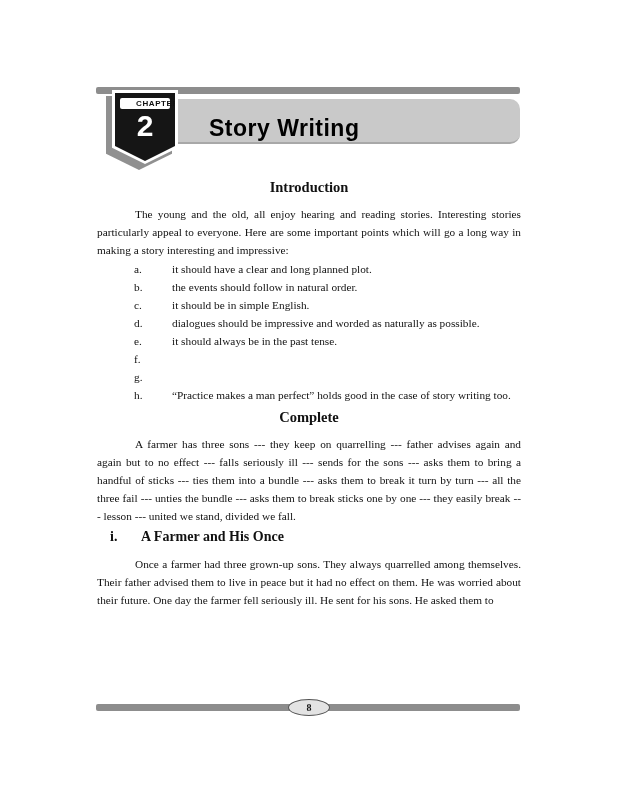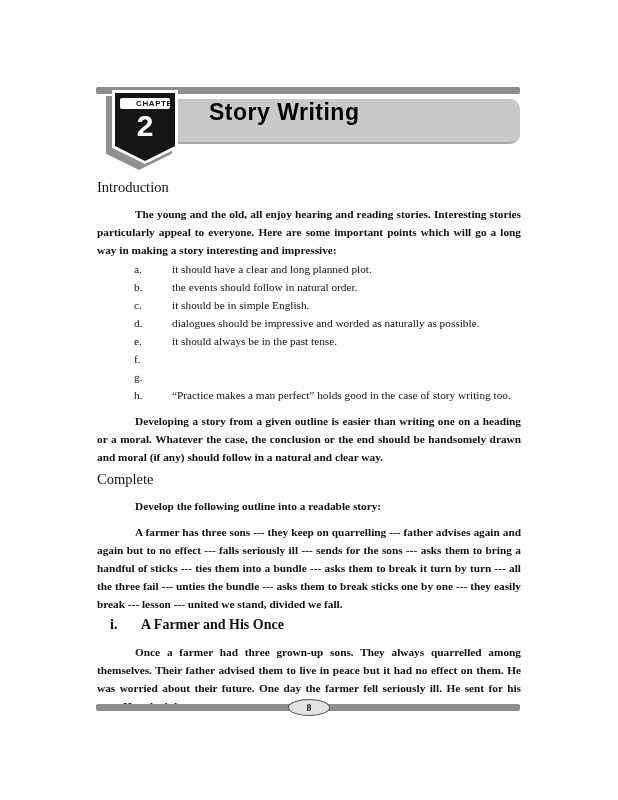--- a/index.html
+++ b/index.html
@@ -24,21 +24,21 @@
     z-index: 1;
   }
   .title-bar {
     position: absolute;
     left: 107px; top: 99px;
     width: 413px; height: 45px;
     background: #c9c9c9;
     border-radius: 10px;
     border-bottom: 2px solid #a8a8a8;
     display: flex;
-    align-items: flex-start;
+    align-items: flex-end;
     z-index: 1;
   }
   .chapter-title {
     margin-left: 102px;
     font-family: "Liberation Sans", sans-serif;
     font-weight: bold;
     font-size: 23px;
     letter-spacing: 0.5px;
     color: #000;
   }
@@ -92,28 +92,27 @@
     position: absolute;
     left: 97px; top: 174px;
     width: 424px;
     font-size: 11.3px;
     line-height: 18px;
     text-align: justify;
   }
   .content h2 {
     font-size: 14.5px;
     line-height: 20px;
-    font-weight: normal;
-    text-align: left;
+    font-weight: bold;
+    text-align: center;
     margin: 3px 0 3px 0;
   }
   .content p {
     margin: 8px 0 1px 0;
     text-indent: 38px;
-    font-weight: bold;
   }
   .points { margin: 0 0 1px 0; }
   .point {
     display: flex;
     padding-left: 37px;
   }
   .point-label {
     flex: 0 0 38px;
     text-align: left;
   }
@@ -206,24 +205,22 @@
       </div>
       <div class="point">
         <span class="point-label">g.</span>
       </div>
       <div class="point">
         <span class="point-label">h.</span>
         <span class="point-text">“Practice makes a man perfect” holds good in the case of story writing too.</span>
       </div>
     </div>
 
-    <p>Developing a story from a given outline is easier than writing one on a heading or a moral. Whatever the case, the conclusion or the end should be handsomely drawn and moral (if any) should follow in a natural and clear way.</p>
 
     <h2>Complete</h2>
-    <p>Develop the following outline into a readable story:</p>
     <p>A farmer has three sons --- they keep on quarrelling --- father advises again and again but to no effect --- falls seriously ill --- sends for the sons --- asks them to bring a handful of sticks --- ties them into a bundle --- asks them to break it turn by turn --- all the three fail --- unties the bundle --- asks them to break sticks one by one --- they easily break --- lesson --- united we stand, divided we fall.</p>
 
     <div class="story-title-row">
       <span class="story-number">i.</span>
       <span class="story-title">A Farmer and His Once</span>
     </div>
     <p>Once a farmer had three grown-up sons. They always quarrelled among themselves. Their father advised them to live in peace but it had no effect on them. He was worried about their future. One day the farmer fell seriously ill. He sent for his sons. He asked them to</p>
 
   </div>
 

